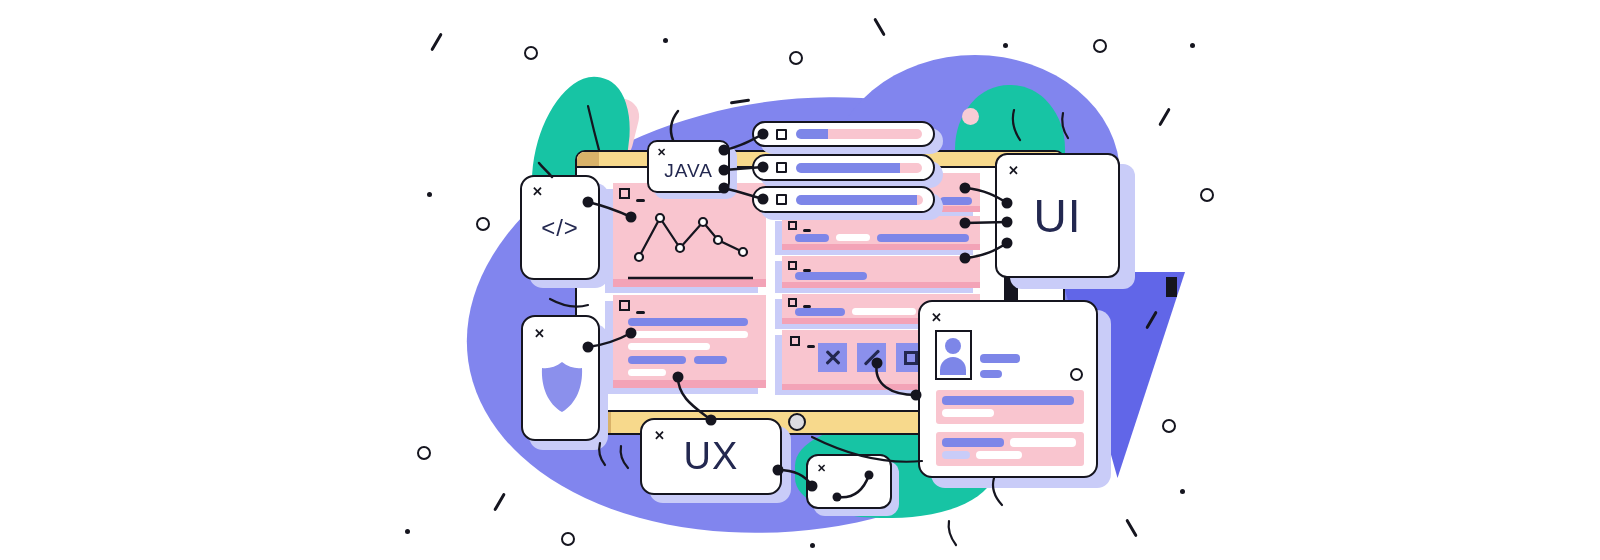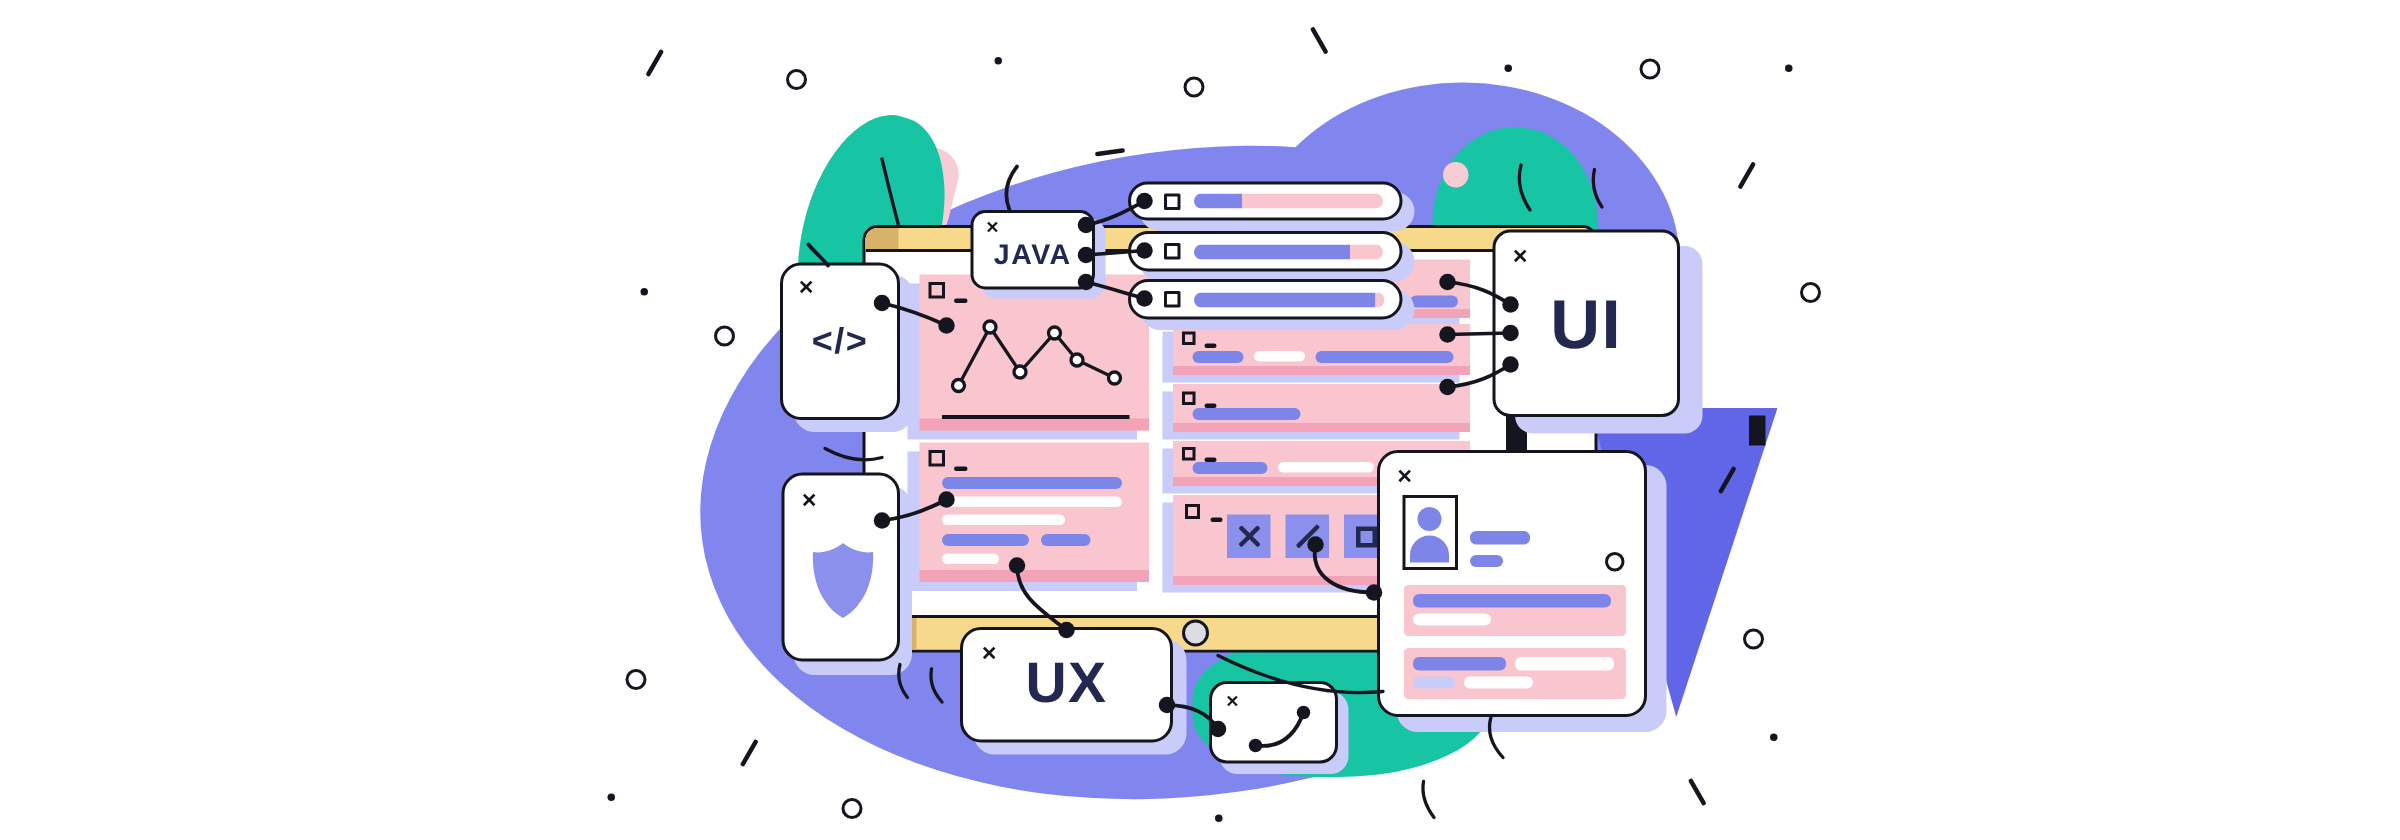--- a/index.html
+++ b/index.html
@@ -18,21 +18,21 @@
     --tan:#d9b269;
     --graybtn:#dcdce2;
   }
   html,body{margin:0;padding:0;background:#fff;}
   .stage{position:relative;width:1600px;height:560px;background:#ffffff;overflow:hidden;
          font-family:"Liberation Sans",sans-serif;}
   .abs{position:absolute;}
   .card{position:absolute;background:#fff;border:2.5px solid var(--ink);box-sizing:border-box;}
   .close{position:absolute;font-weight:700;font-size:13px;line-height:1;color:var(--ink);}
   .chip-label{display:flex;width:100%;height:100%;align-items:center;justify-content:center;
-              font-weight:700;color:var(--navy);letter-spacing:1px;}
+              font-weight:400;color:var(--navy);letter-spacing:1px;}
   .block{position:absolute;background:var(--pink);box-sizing:border-box;
          border-bottom:8px solid var(--pink-dark);box-shadow:-8px 6px 0 var(--lav);}
   .rowblk{position:absolute;background:var(--pink);box-sizing:border-box;
           border-bottom:6px solid var(--pink-dark);box-shadow:-7px 5px 0 var(--lav);}
   .ln{position:absolute;border-radius:4px;}
   .cbx{position:absolute;border:2px solid var(--ink);background:transparent;box-sizing:border-box;}
   .dsh{position:absolute;background:var(--ink);height:2.5px;border-radius:2px;}
   .pill{position:absolute;background:#fff;border:2.5px solid var(--ink);border-radius:14px;
         box-sizing:border-box;display:flex;align-items:center;padding-left:22px;
         box-shadow:8px 7px 0 var(--lav);}

